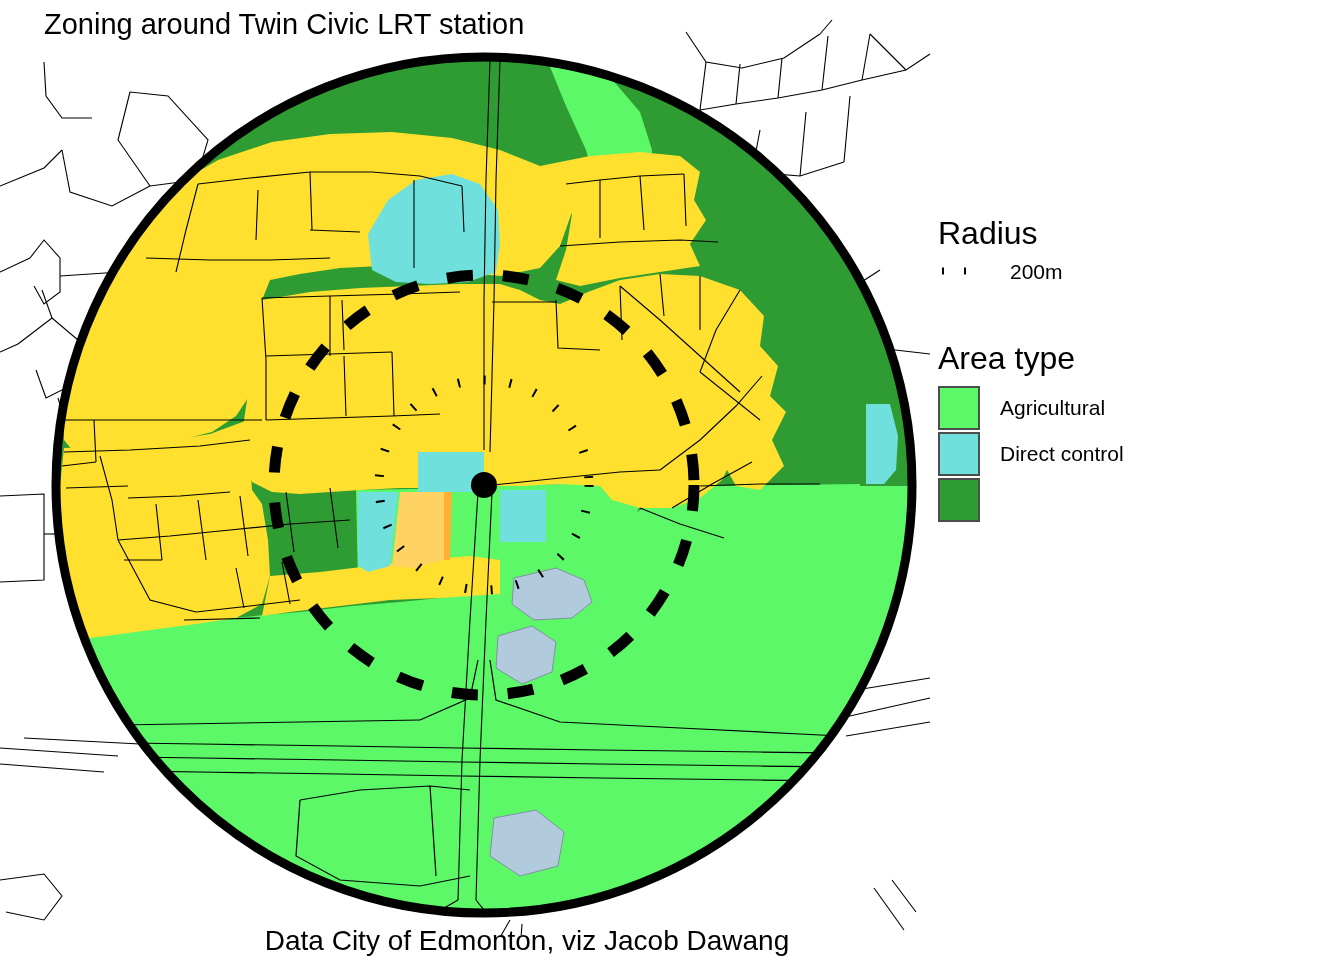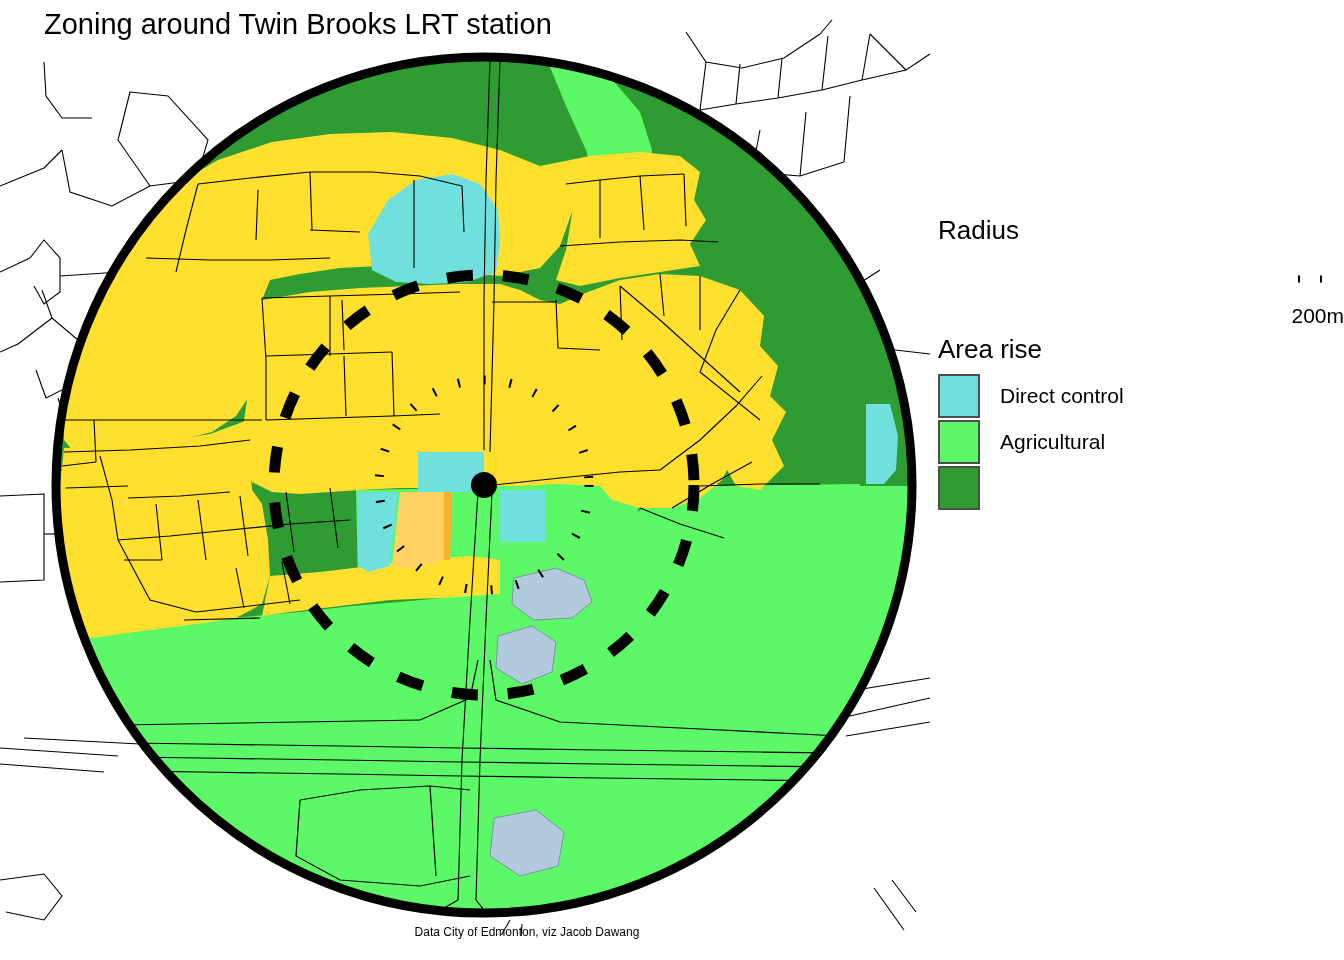--- a/index.html
+++ b/index.html
@@ -12,37 +12,37 @@
 
   
   .title{
     position:absolute;left:44px;top:8px;
     font-size:29px;color:#000;letter-spacing:0px;white-space:nowrap;
   }
 
   
   .caption{
     position:absolute;left:0;right:0;top:925px;
-    text-align:center;font-size:12px;color:#000;
+    text-align:center;font-size:28px;color:#000;
   }
   .caption-inner{display:inline-block;margin-left:-290px;}
 
   
   .map-stage{position:absolute;left:0;top:0;width:930px;height:930px;}
   .map-svg{position:absolute;left:0;top:0;}
 
   
   .legend{position:absolute;left:930px;top:215px;width:414px;}
   .legend-title{
-    font-size:26px;color:#000;margin:0 0 8px 8px;
+    font-size:32px;color:#000;margin:0 0 8px 8px;
   }
   .legend-title.second{margin-top:34px;}
 
   .radius-row{
-    display:flex;align-items:flex-end;height:46px;margin-left:8px;flex-direction:column;
+    display:flex;align-items:flex-start;height:46px;margin-left:8px;
   }
   .radius-key{
     width:50px;height:22px;display:flex;align-items:center;justify-content:center;
     flex:0 0 50px;
   }
   .radius-key svg{display:block;}
   .radius-label{font-size:21px;color:#000;margin-left:22px;}
 
   .area-row{
     display:flex;align-items:center;height:46px;margin-left:8px;
@@ -51,21 +51,21 @@
     width:42px;height:44px;flex:0 0 42px;
     border:2px solid #4d4d4d;box-sizing:border-box;
   }
   .area-label{font-size:21px;color:#000;margin-left:20px;white-space:nowrap;}
 </style>
 </head>
 <body>
 
 <div id="root">
 
-  <div class="title">Zoning around Twin Brooks LRT station</div>
+  <div class="title">Zoning around Twin Civic LRT station</div>
 
   <div class="map-stage">
     <svg class="map-svg" width="960" height="935" viewBox="0 0 960 935">
       <defs>
         <clipPath id="circleClip">
           <circle cx="484" cy="485" r="428"></circle>
         </clipPath>
         <clipPath id="fullClip">
           <rect x="0" y="0" width="960" height="935"></rect>
         </clipPath>
@@ -276,32 +276,32 @@
       <div class="radius-key">
         <svg width="50" height="14" viewBox="0 0 50 14">
           <line x1="4" y1="7" x2="46" y2="7" stroke="#000" stroke-width="7" stroke-linecap="butt" stroke-dasharray="2 20"></line>
         </svg>
       </div>
       <div class="radius-label">200m</div>
     </div>
 
 
 
-    <div class="legend-title second">Area rise</div>
+    <div class="legend-title second">Area type</div>
+
+    <div class="area-row">
+      <div class="swatch" style="background:#5CF868"></div>
+      <div class="area-label">Agricultural</div>
+    </div>
 
     <div class="area-row">
       <div class="swatch" style="background:#6FE0DB"></div>
       <div class="area-label">Direct control</div>
     </div>
 
-    <div class="area-row">
-      <div class="swatch" style="background:#5CF868"></div>
-      <div class="area-label">Agricultural</div>
-    </div>
-
 
 
 
     <div class="area-row">
       <div class="swatch" style="background:#2E9C32"></div>
     </div>
 
   </div>
 
   <div class="caption">

